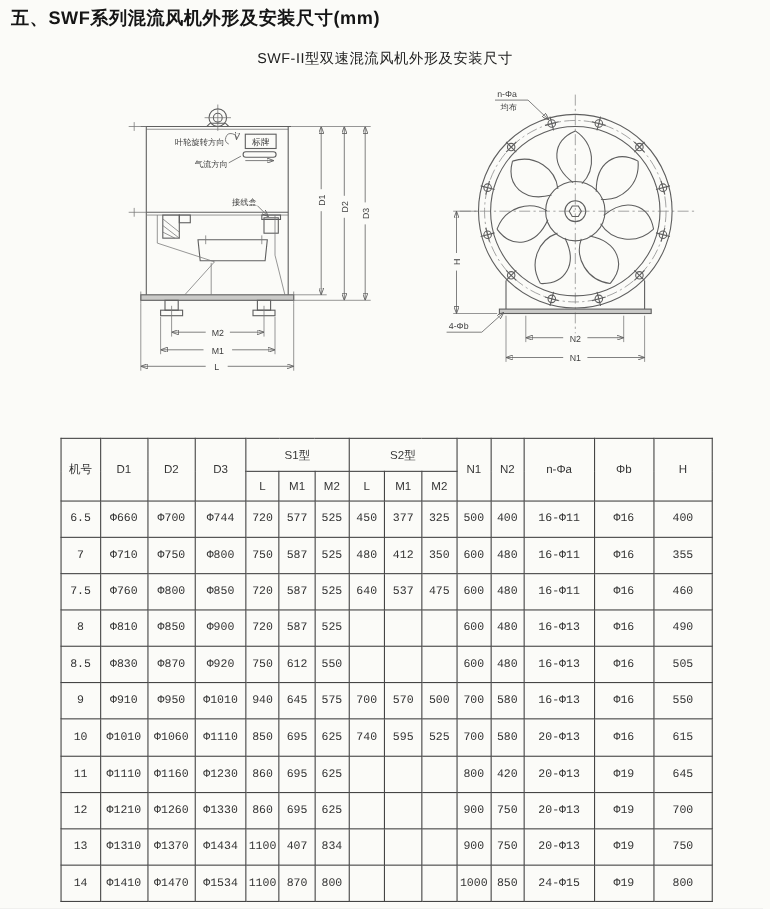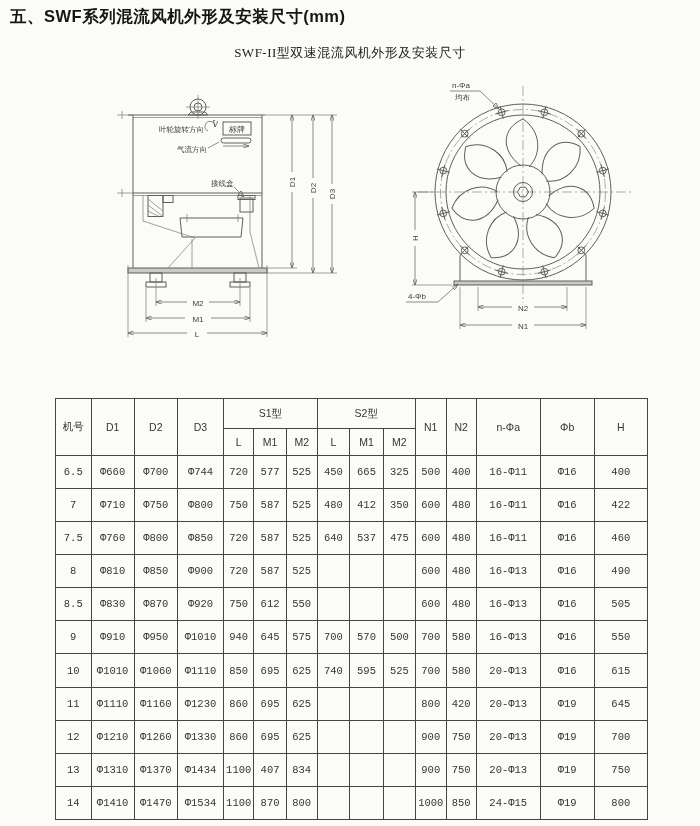--- a/index.html
+++ b/index.html
@@ -8,21 +8,21 @@
     background:#fbfbf8;overflow:hidden;
     font-family:"Liberation Sans","DejaVu Sans",sans-serif;
     color:#2e2e2e;
   }
   .title{
     position:absolute;left:10px;top:6px;
     font-size:16.5px;font-weight:bold;color:#151515;letter-spacing:.5px;
   }
   .subtitle{
     position:absolute;left:0;top:44px;width:700px;text-align:center;
-    font-size:13px;color:#222;letter-spacing:.5px;font-family:Liberation Serif, serif;
+    font-size:13px;color:#222;letter-spacing:.5px;
   }
   .drawing{position:absolute;}
   .drawing text{fill:#3d3d3d;}
   svg line,svg path,svg rect,svg circle,svg polygon,svg polyline{
     stroke:#5f5f5f;fill:none;stroke-width:1;
   }
   .dim{stroke:#6e6e6e;stroke-width:.8;}
   .thin{stroke:#787878;stroke-width:.7;}
   .cl{stroke:#8a8a8a;stroke-width:.7;stroke-dasharray:10 3 2 3;}
   .bar{fill:#8f8f8f;fill-opacity:.45;stroke:#5f5f5f;}
@@ -319,21 +319,21 @@
     <tbody>
         <tr>
           <td>6.5</td>
           <td>Φ660</td>
           <td>Φ700</td>
           <td>Φ744</td>
           <td>720</td>
           <td>577</td>
           <td>525</td>
           <td>450</td>
-          <td>665</td>
+          <td>377</td>
           <td>325</td>
           <td>500</td>
           <td>400</td>
           <td>16-Φ11</td>
           <td>Φ16</td>
           <td>400</td>
         </tr>
         <tr>
           <td>7</td>
           <td>Φ710</td>
@@ -342,21 +342,21 @@
           <td>750</td>
           <td>587</td>
           <td>525</td>
           <td>480</td>
           <td>412</td>
           <td>350</td>
           <td>600</td>
           <td>480</td>
           <td>16-Φ11</td>
           <td>Φ16</td>
-          <td>422</td>
+          <td>355</td>
         </tr>
         <tr>
           <td>7.5</td>
           <td>Φ760</td>
           <td>Φ800</td>
           <td>Φ850</td>
           <td>720</td>
           <td>587</td>
           <td>525</td>
           <td>640</td>

